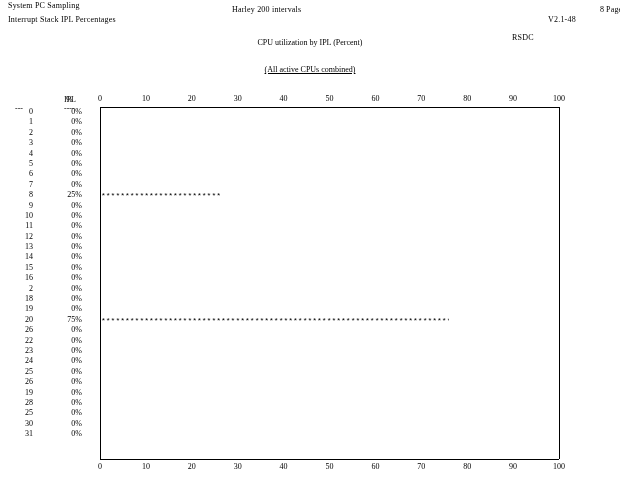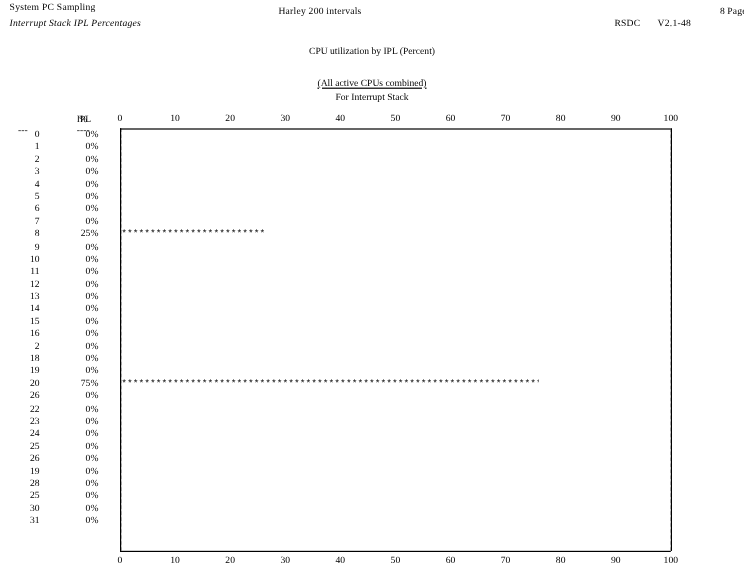--- a/index.html
+++ b/index.html
@@ -21,21 +21,21 @@
     width: 620px; height: 490px;
   }
   
   .hdr {
     position: absolute;
     font-size: 8px;
     white-space: pre;
     letter-spacing: 0.2px;
   }
   .hdr-l1 { left: 8px;  top: 1px; }
-  .hdr-l2 { left: 8px;  top: 15px; font-style: italic; }
+  .hdr-l2 { left: 8px;  top: 15px; }
   .hdr-c1 { left: 232px; top: 5px; }
   .hdr-c2 { left: 208px; top: 27px; }
   .hdr-r1 { left: 566px; top: 5px; padding-left: 40px; }
 
   
   .title {
     position: absolute;
     width: 620px;
     text-align: center;
     font-size: 8px;
@@ -142,26 +142,25 @@
 </head>
 <body>
 
 <div class="page">
 
   <div class="hdr hdr-l1">System PC Sampling</div>
   <div class="hdr hdr-l2">Interrupt Stack IPL Percentages</div>
   <div class="hdr hdr-c1">Harley 200 intervals</div>
   <div class="hdr hdr-r1">Page</div>
   <div class="hdr" style="left:600px; top:5px;">8</div>
-  <div class="hdr" style="left:512px; top:15px;">RSDC</div>
+  <div class="hdr" style="left:512px; top:33px;">RSDC</div>
   <div class="hdr" style="left:548px; top:15px;">V2.1-48</div>
 
   <div class="title title1">CPU utilization by IPL (Percent)</div>
   <div class="title title2">(All active CPUs combined)</div>
-  <div class="title title3">For Interrupt Stack</div>
 
   <div class="col-hdr hdr-ipl">IPL</div>
   <div class="col-hdr hdr-pct">%</div>
   <div class="col-hdr rule-ipl">---</div>
   <div class="col-hdr rule-pct">----</div>
 
   <div class="ticklabels top">
       <span style="left: 0px;">0</span>
       <span style="left: 45.9px;">10</span>
       <span style="left: 91.8px;">20</span>

